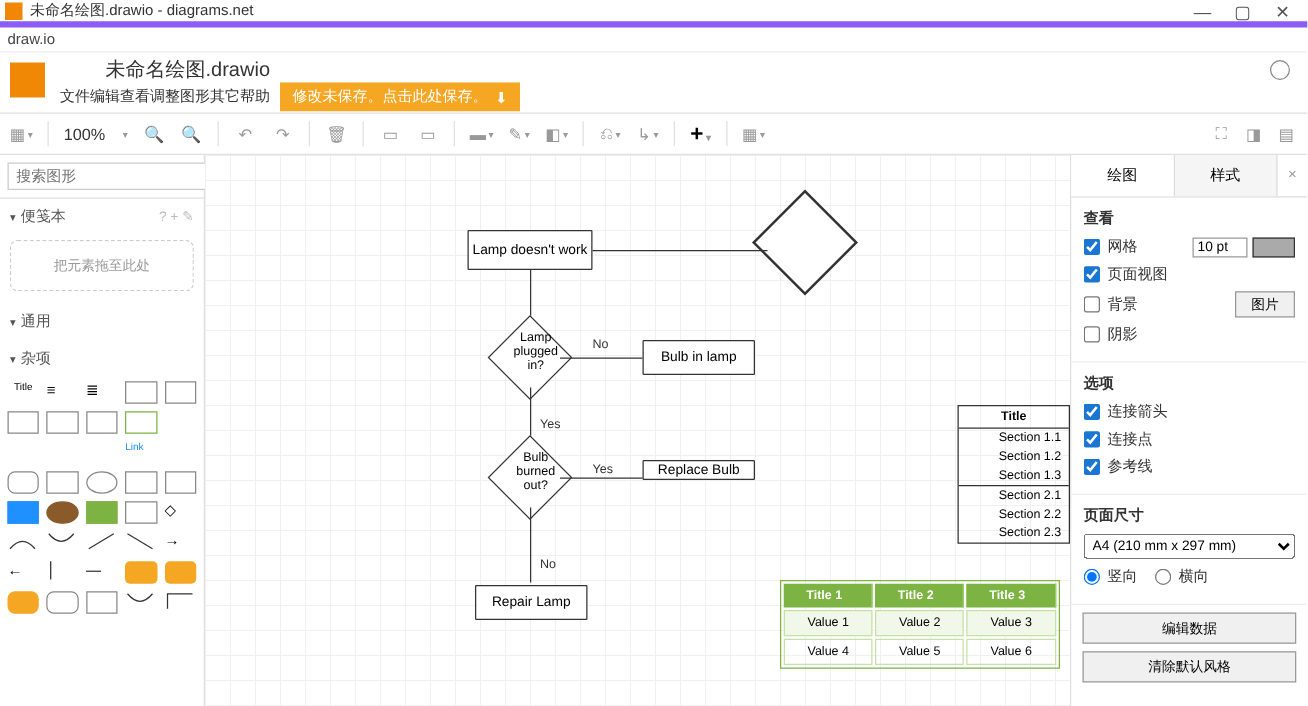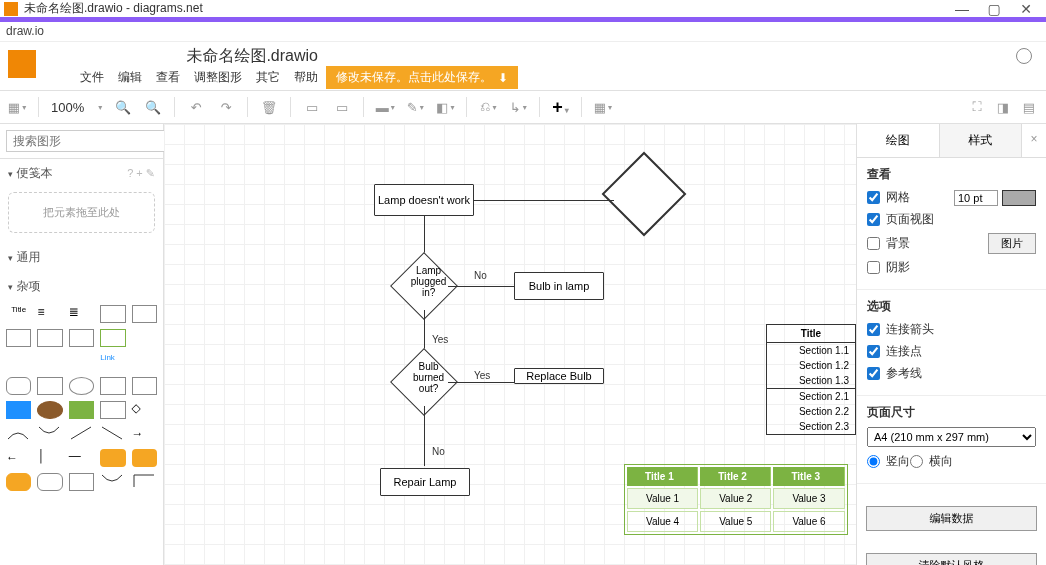--- a/index.html
+++ b/index.html
@@ -6,21 +6,21 @@
 body { width: 1046px; height: 565px; overflow: hidden; background: #fff; font-size: 12px; }
 .titlebar { height: 22px; display: flex; align-items: center; padding: 0 4px; background: #fff; border-bottom: 5px solid #8b5cf6; }
 .titlebar .logo { width: 14px; height: 14px; background: #f08705; margin-right: 6px; }
 .titlebar .title { flex: 1; font-size: 12px; color: #333; }
 .titlebar .winbtn { width: 32px; text-align: center; color: #555; font-size: 14px; }
 .addrbar { height: 20px; padding: 2px 6px; font-size: 12px; color: #444; border-bottom: 1px solid #eee; }
 .header { height: 48px; display: flex; align-items: flex-start; padding: 4px 8px; position: relative; text-align: right; }
 .header .logo2 { width: 28px; height: 28px; background: #f08705; margin-right: 12px; margin-top: 4px; }
 .header .doc { display: flex; flex-direction: column; }
 .header .docname { font-size: 16px; color: #333; margin-bottom: 2px; }
-.header .menus { display: flex; gap: 14px; font-size: 12px; color: #333; margin-left: 32px; }
+.header .menus { display: flex; font-size: 12px; color: #333; }
 .header .menus span { cursor: pointer; }
 .savebar { background: #f5a623; color: #fff; padding: 3px 10px; font-size: 12px; display: inline-flex; align-items: center; gap: 6px; margin-left: 8px; margin-top: 20px; }
 .globe { position: absolute; right: 14px; top: 6px; width: 16px; height: 16px; border: 1.5px solid #888; border-radius: 50%; }
 .toolbar { height: 34px; border-top: 1px solid #e0e0e0; border-bottom: 1px solid #e0e0e0; display: flex; align-items: center; padding: 0 8px; gap: 12px; color: #999; font-size: 13px; }
 .toolbar .sep { width: 1px; height: 20px; background: #e0e0e0; }
 .toolbar .zoom { color: #333; }
 .toolbar .icon { width: 18px; height: 18px; display: inline-flex; align-items: center; justify-content: center; }
 .toolbar .caret { font-size: 8px; margin-left: 2px; }
 .toolbar .plus { color: #000; font-size: 18px; font-weight: bold; }
 .toolbar .right { margin-left: auto; display: flex; gap: 8px; }
@@ -64,22 +64,22 @@
 .tabs .tab.active { background: #fff; }
 .tabs .close { width: 24px; text-align: center; padding: 8px 0; color: #999; }
 .sect { padding: 8px 10px; border-bottom: 1px solid #eee; }
 .sect .stitle { font-weight: bold; margin-bottom: 6px; color: #333; }
 .sect label { display: flex; align-items: center; gap: 6px; margin-bottom: 5px; color: #333; }
 .sect input[type=checkbox] { accent-color: #1976d2; }
 .sect .ptinput { width: 44px; border: 1px solid #999; padding: 1px 3px; text-align: left; font-size: 11px; }
 .sect .swatch { width: 34px; height: 16px; border: 1px solid #333; background: #aaa; }
 .sect .btn { border: 1px solid #999; padding: 2px 12px; background: #f0f0f0; font-size: 11px; }
 .sect select { width: 100%; font-size: 11px; padding: 2px; }
-.sect .radios { display: flex; margin-top: 6px; }
-.fullbtn { display: block; width: 90%; margin: 22px auto; padding: 4px; border: 1px solid #999; background: #f0f0f0; text-align: center; font-size: 11px; }
+.sect .radios { display: flex; gap: 14px; margin-top: 6px; }
+.fullbtn { display: block; width: 90%; margin: 6px auto; padding: 4px; border: 1px solid #999; background: #f0f0f0; text-align: center; font-size: 11px; }
 svg { overflow: visible; }
 </style>
 </head>
 <body>
 
 <div class="titlebar">
   <div class="logo"></div>
   <div class="title">未命名绘图.drawio - diagrams.net</div>
   <div class="winbtn">—</div>
   <div class="winbtn">▢</div>

